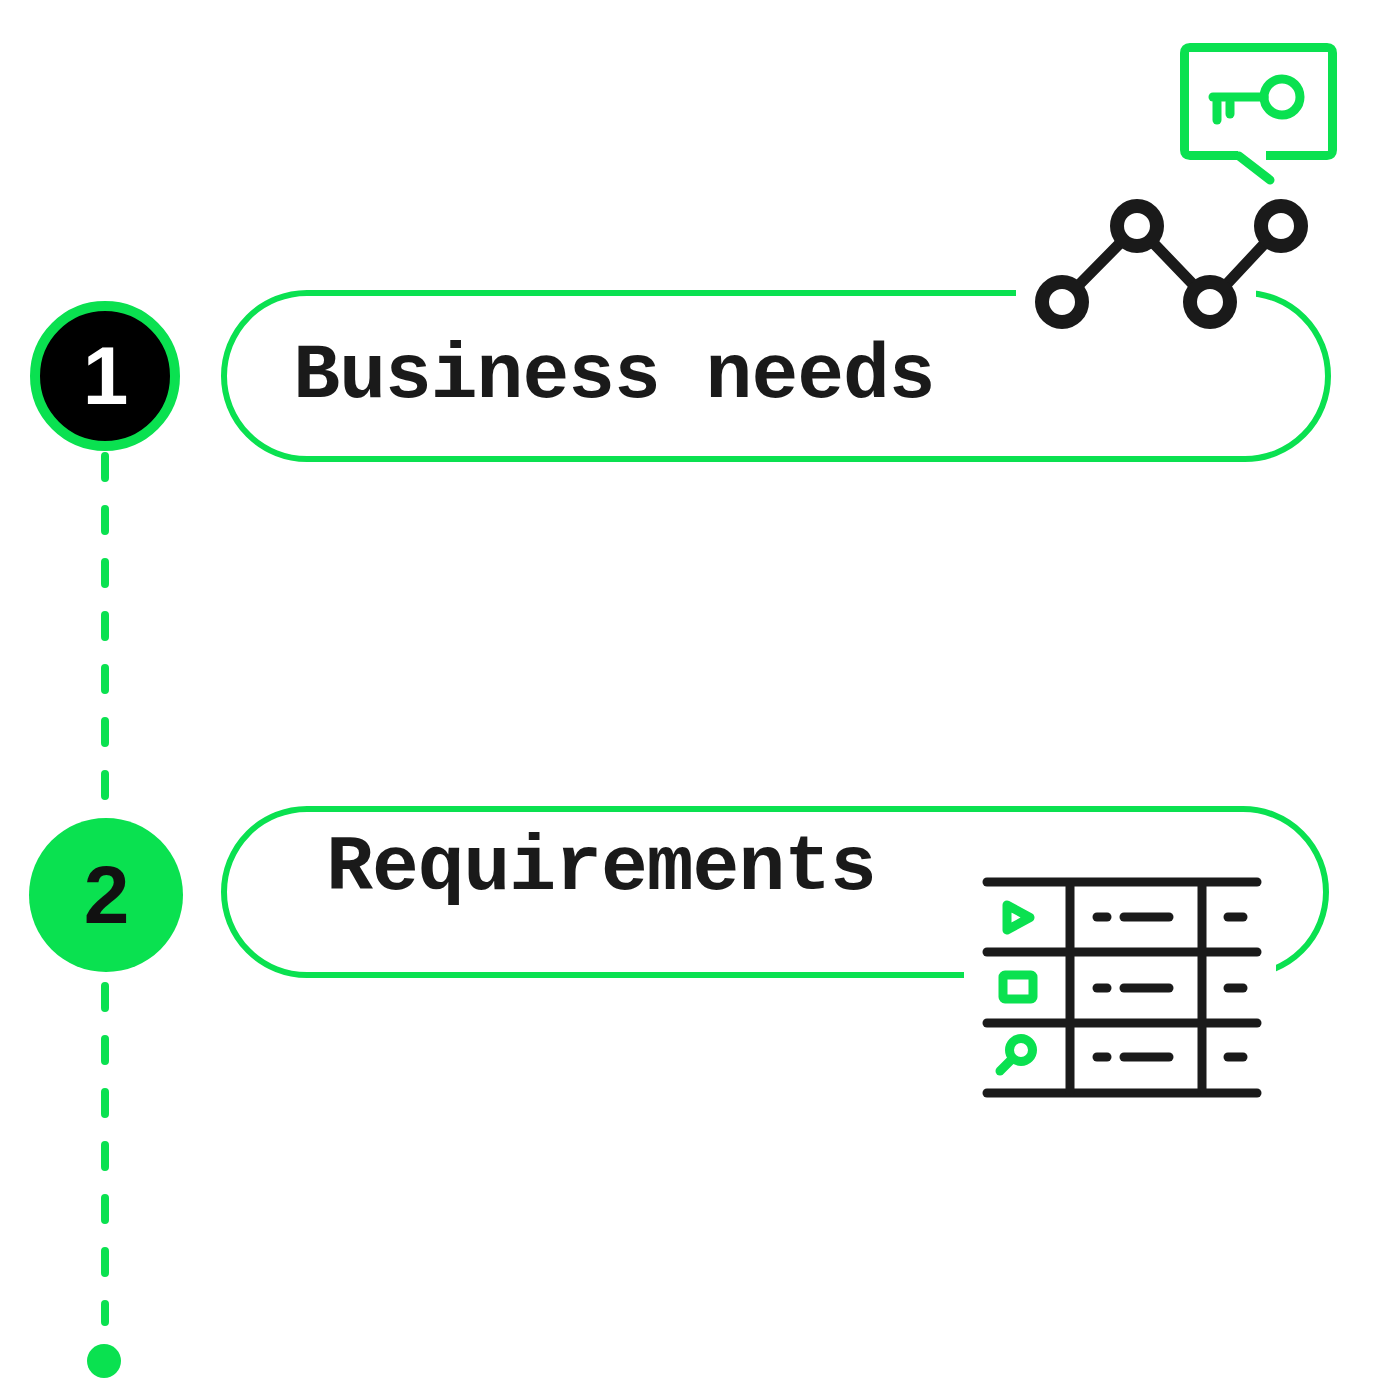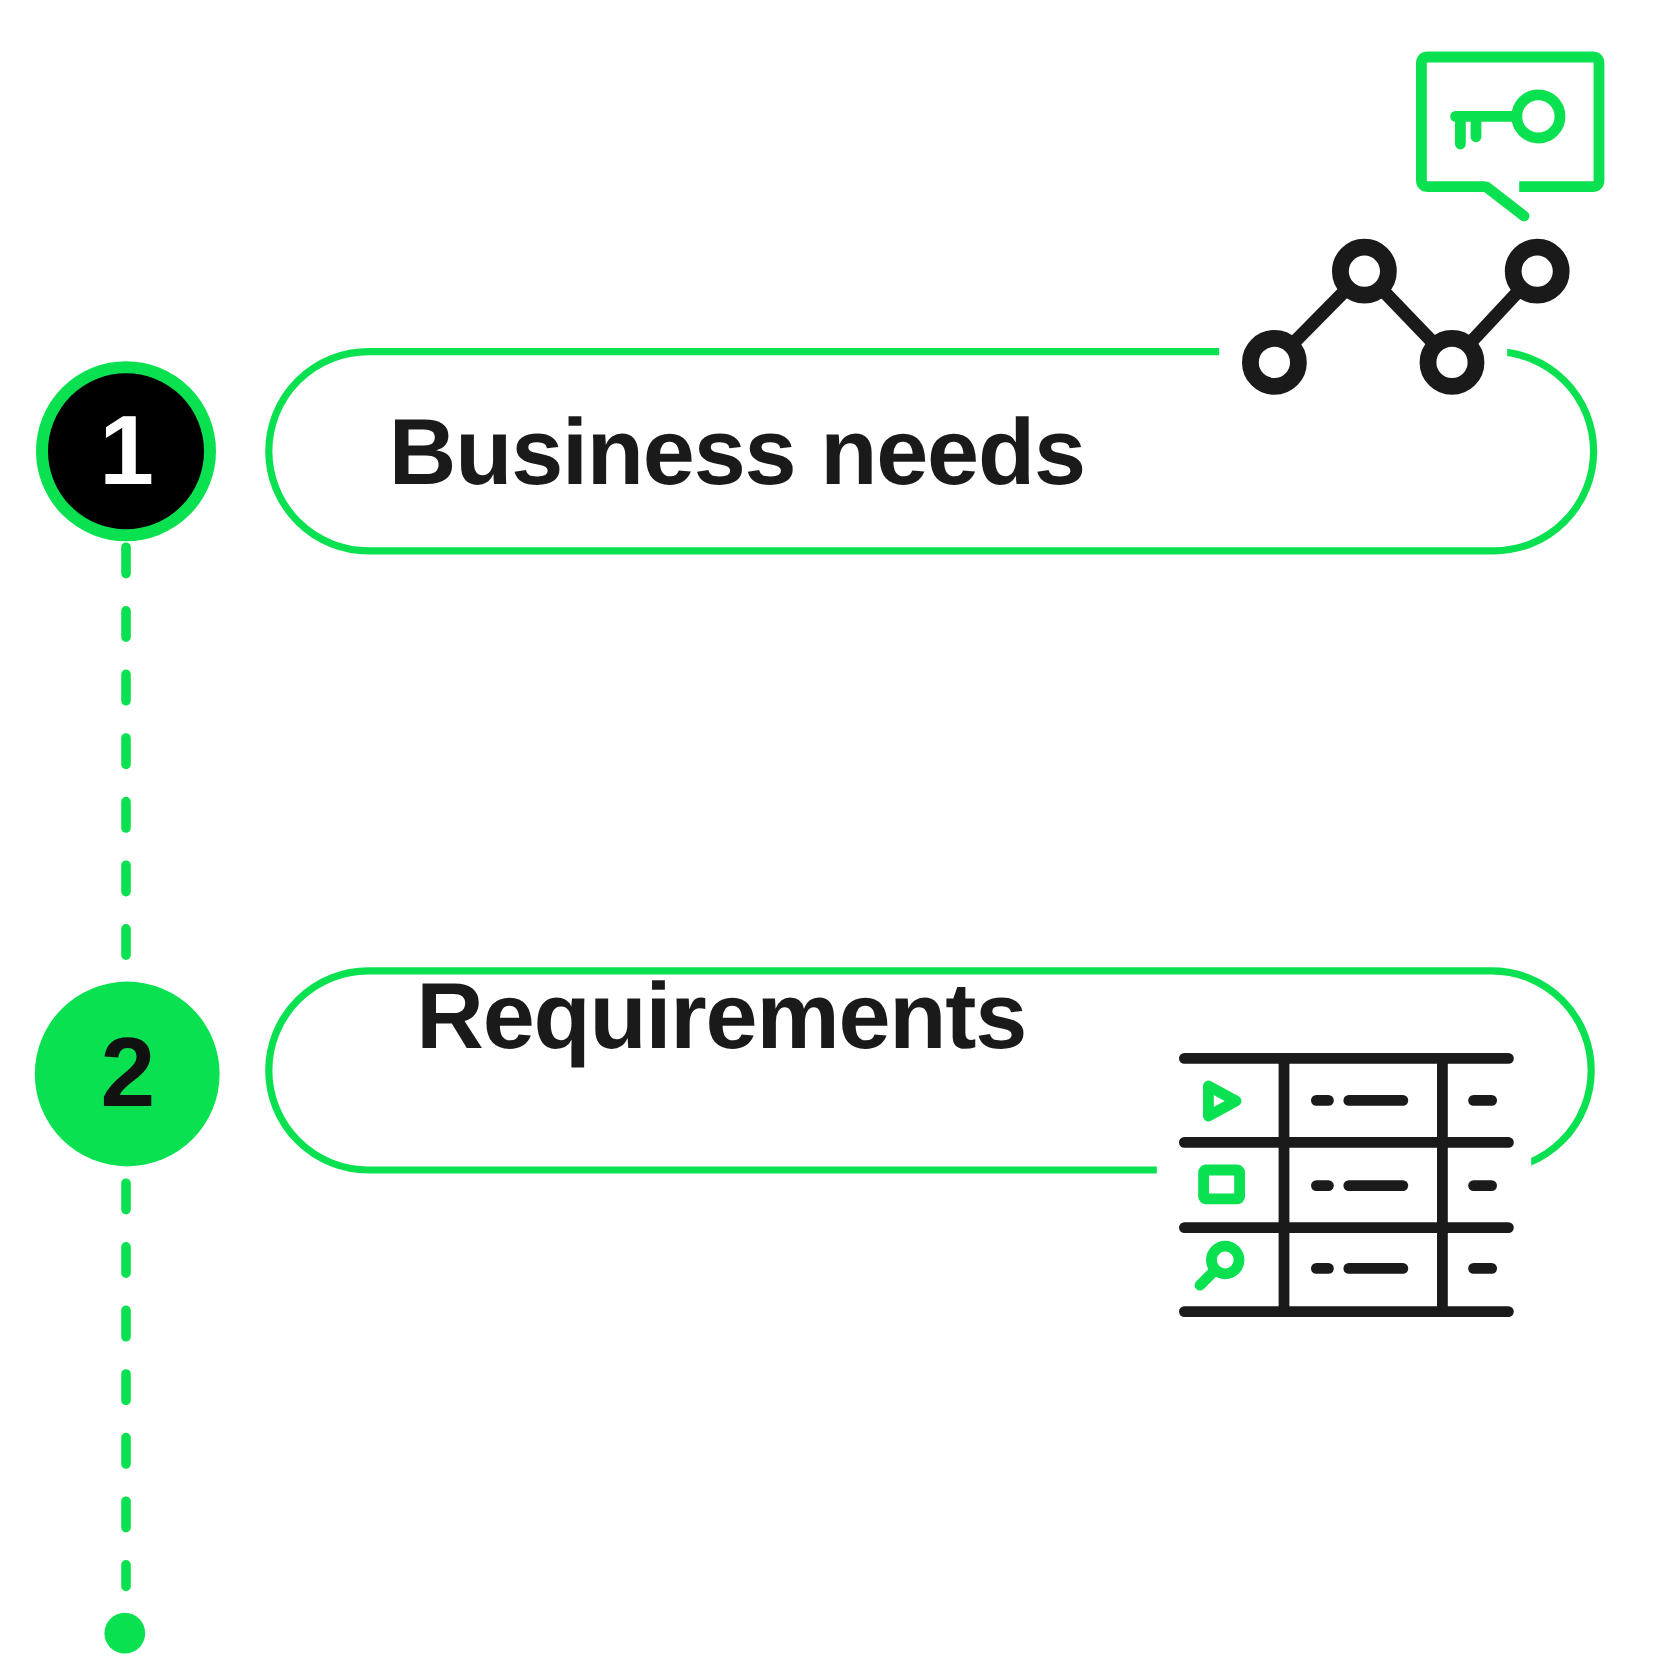--- a/index.html
+++ b/index.html
@@ -24,23 +24,23 @@
   .ink-stroke{stroke:var(--icon-black);fill:none;}
   .green-stroke{stroke:var(--accent-green);fill:none;}
   .halo{fill:#ffffff;stroke:none;}
   .txt{
     position:absolute;display:flex;align-items:center;justify-content:center;
     font-weight:700;letter-spacing:-1px;color:var(--icon-black);
   }
   .num{font-size:82px;}
   .num1{left:25px;top:306px;width:160px;height:140px;color:var(--marker1-number);}
   .num2{left:26px;top:825px;width:160px;height:140px;color:var(--marker2-number);}
-  .label{font-size:78px;}
+  .label{font-size:78px;font-family:Liberation Mono, monospace;}
   .label1{left:224px;top:295px;width:780px;height:162px;}
-  .label2{left:224px;top:765px;width:754px;height:162px;}
+  .label2{left:224px;top:787px;width:754px;height:162px;}
 </style>
 </head>
 <body>
 
 <div class="canvas">
 
   <svg class="diagram-svg" viewBox="0 0 1400 1400" aria-hidden="true">
 
     <g>
       <line class="dash-line" x1="105" y1="456" x2="105" y2="1322"></line>

